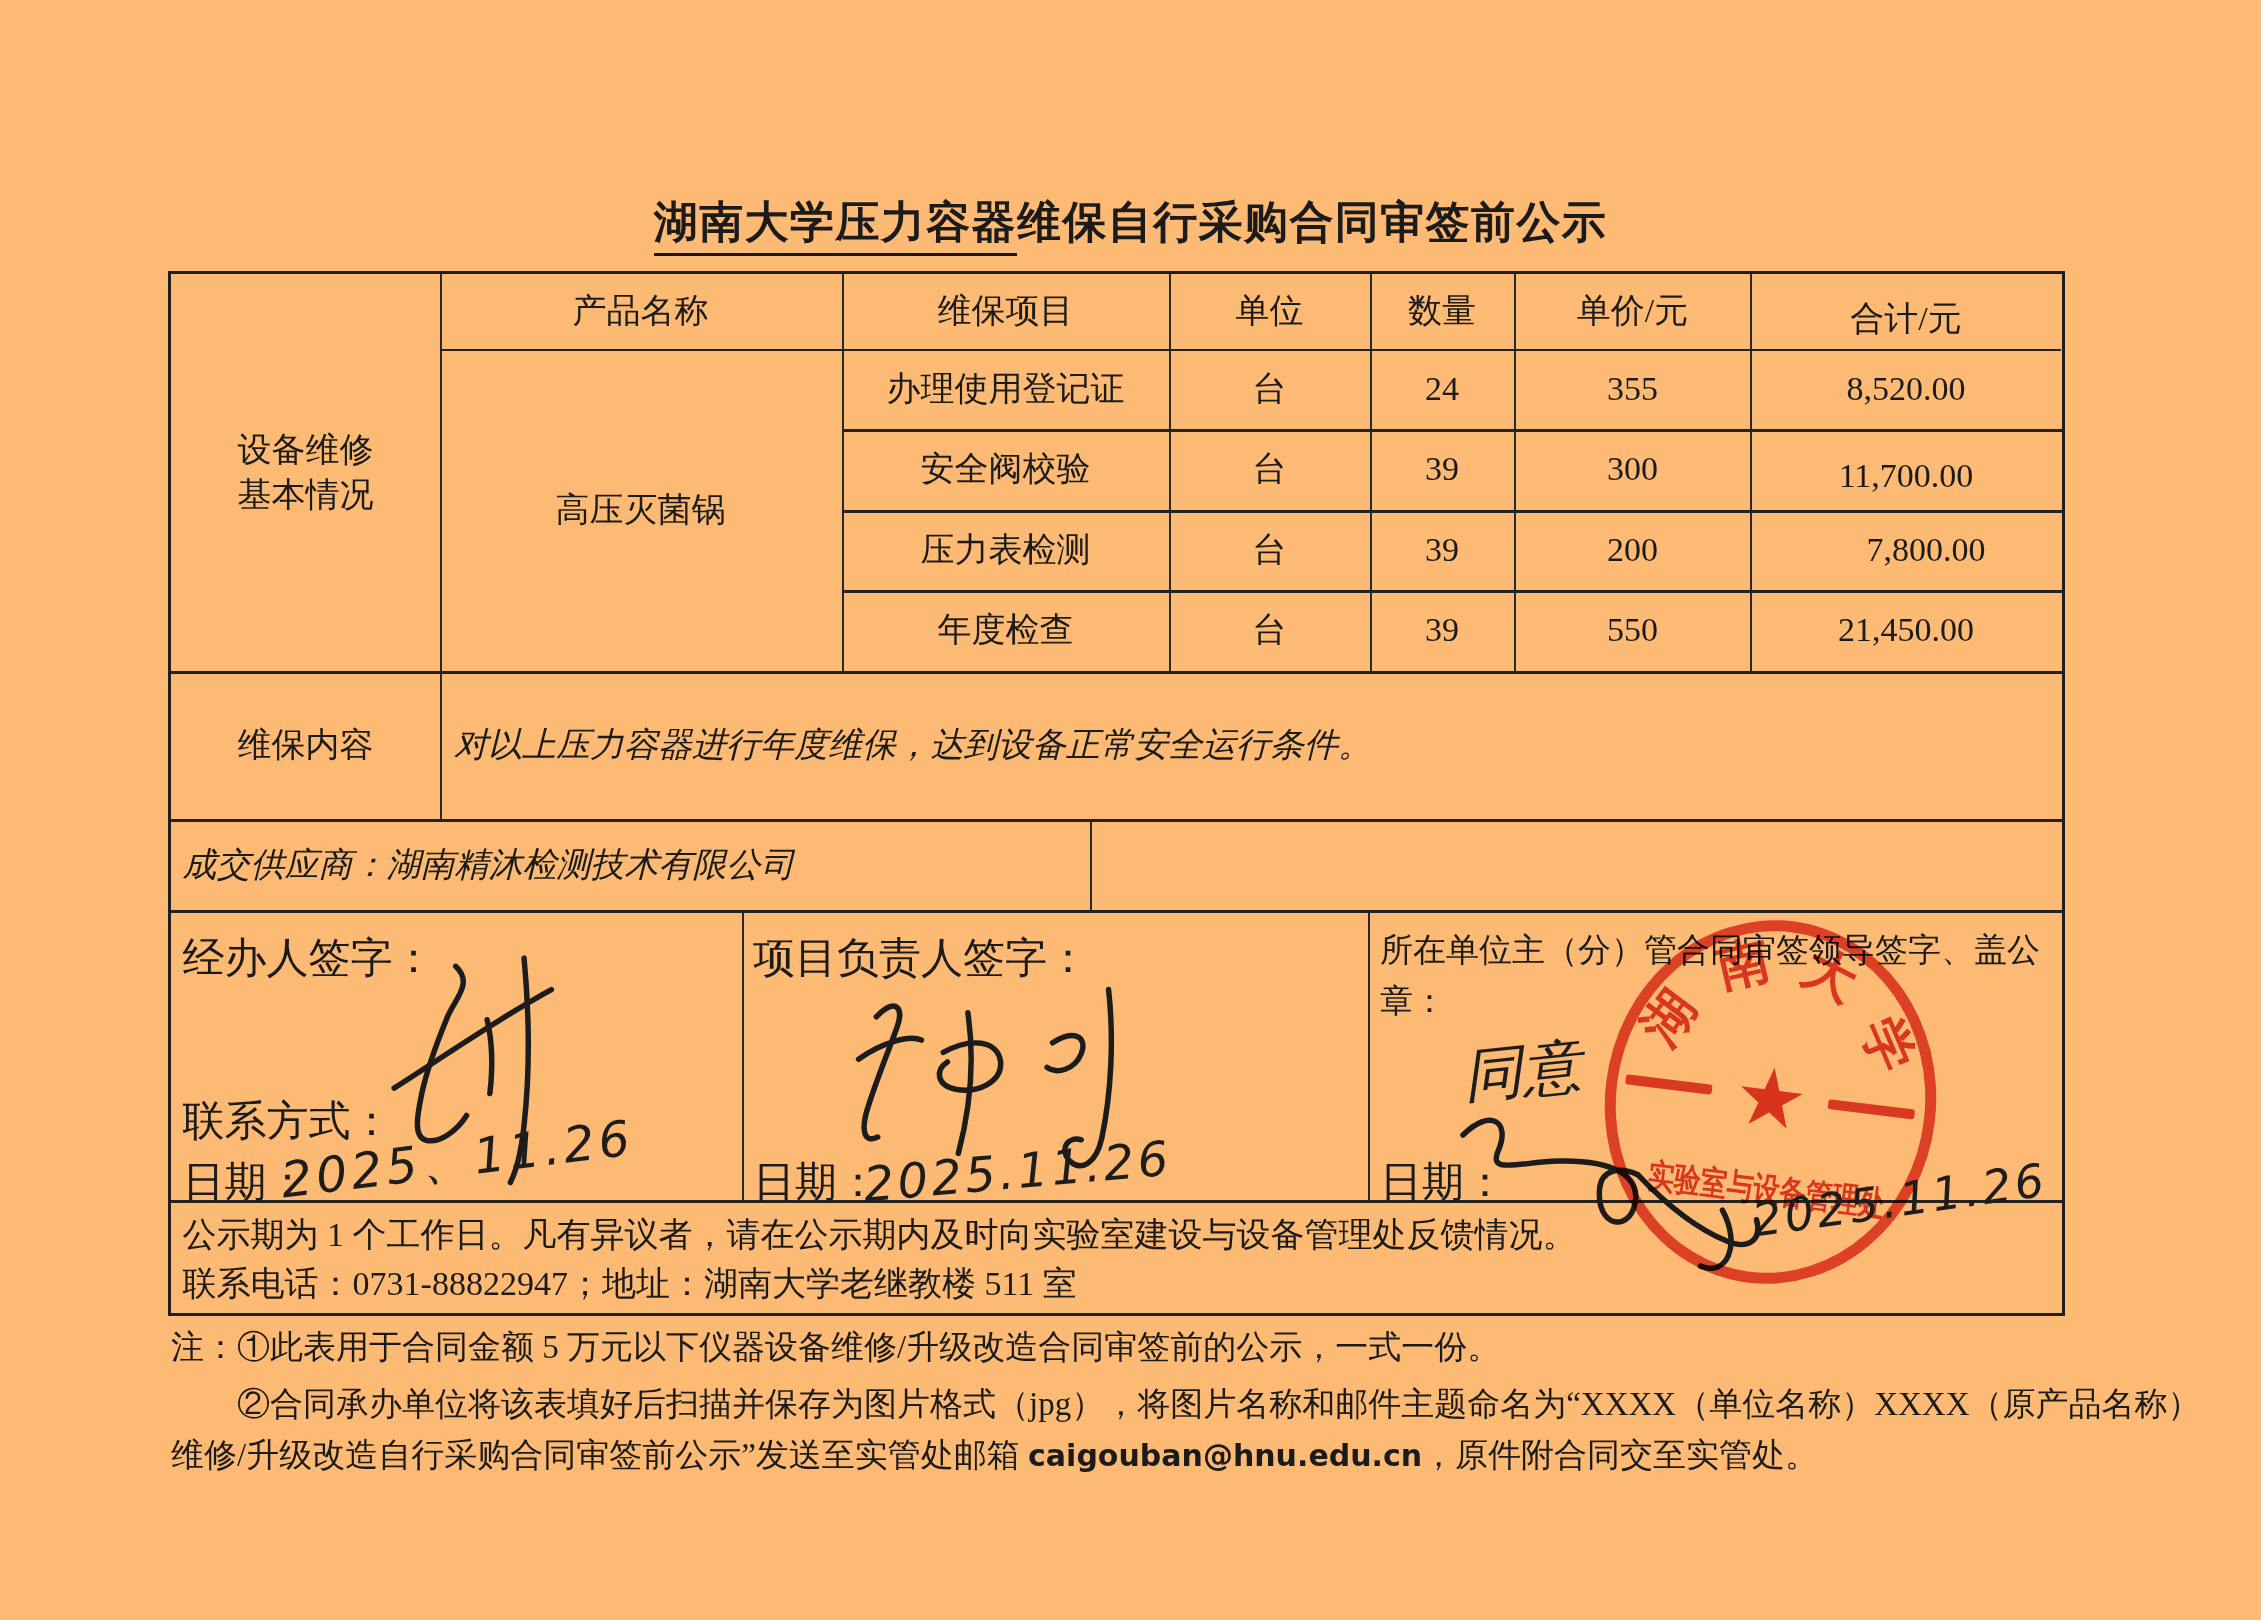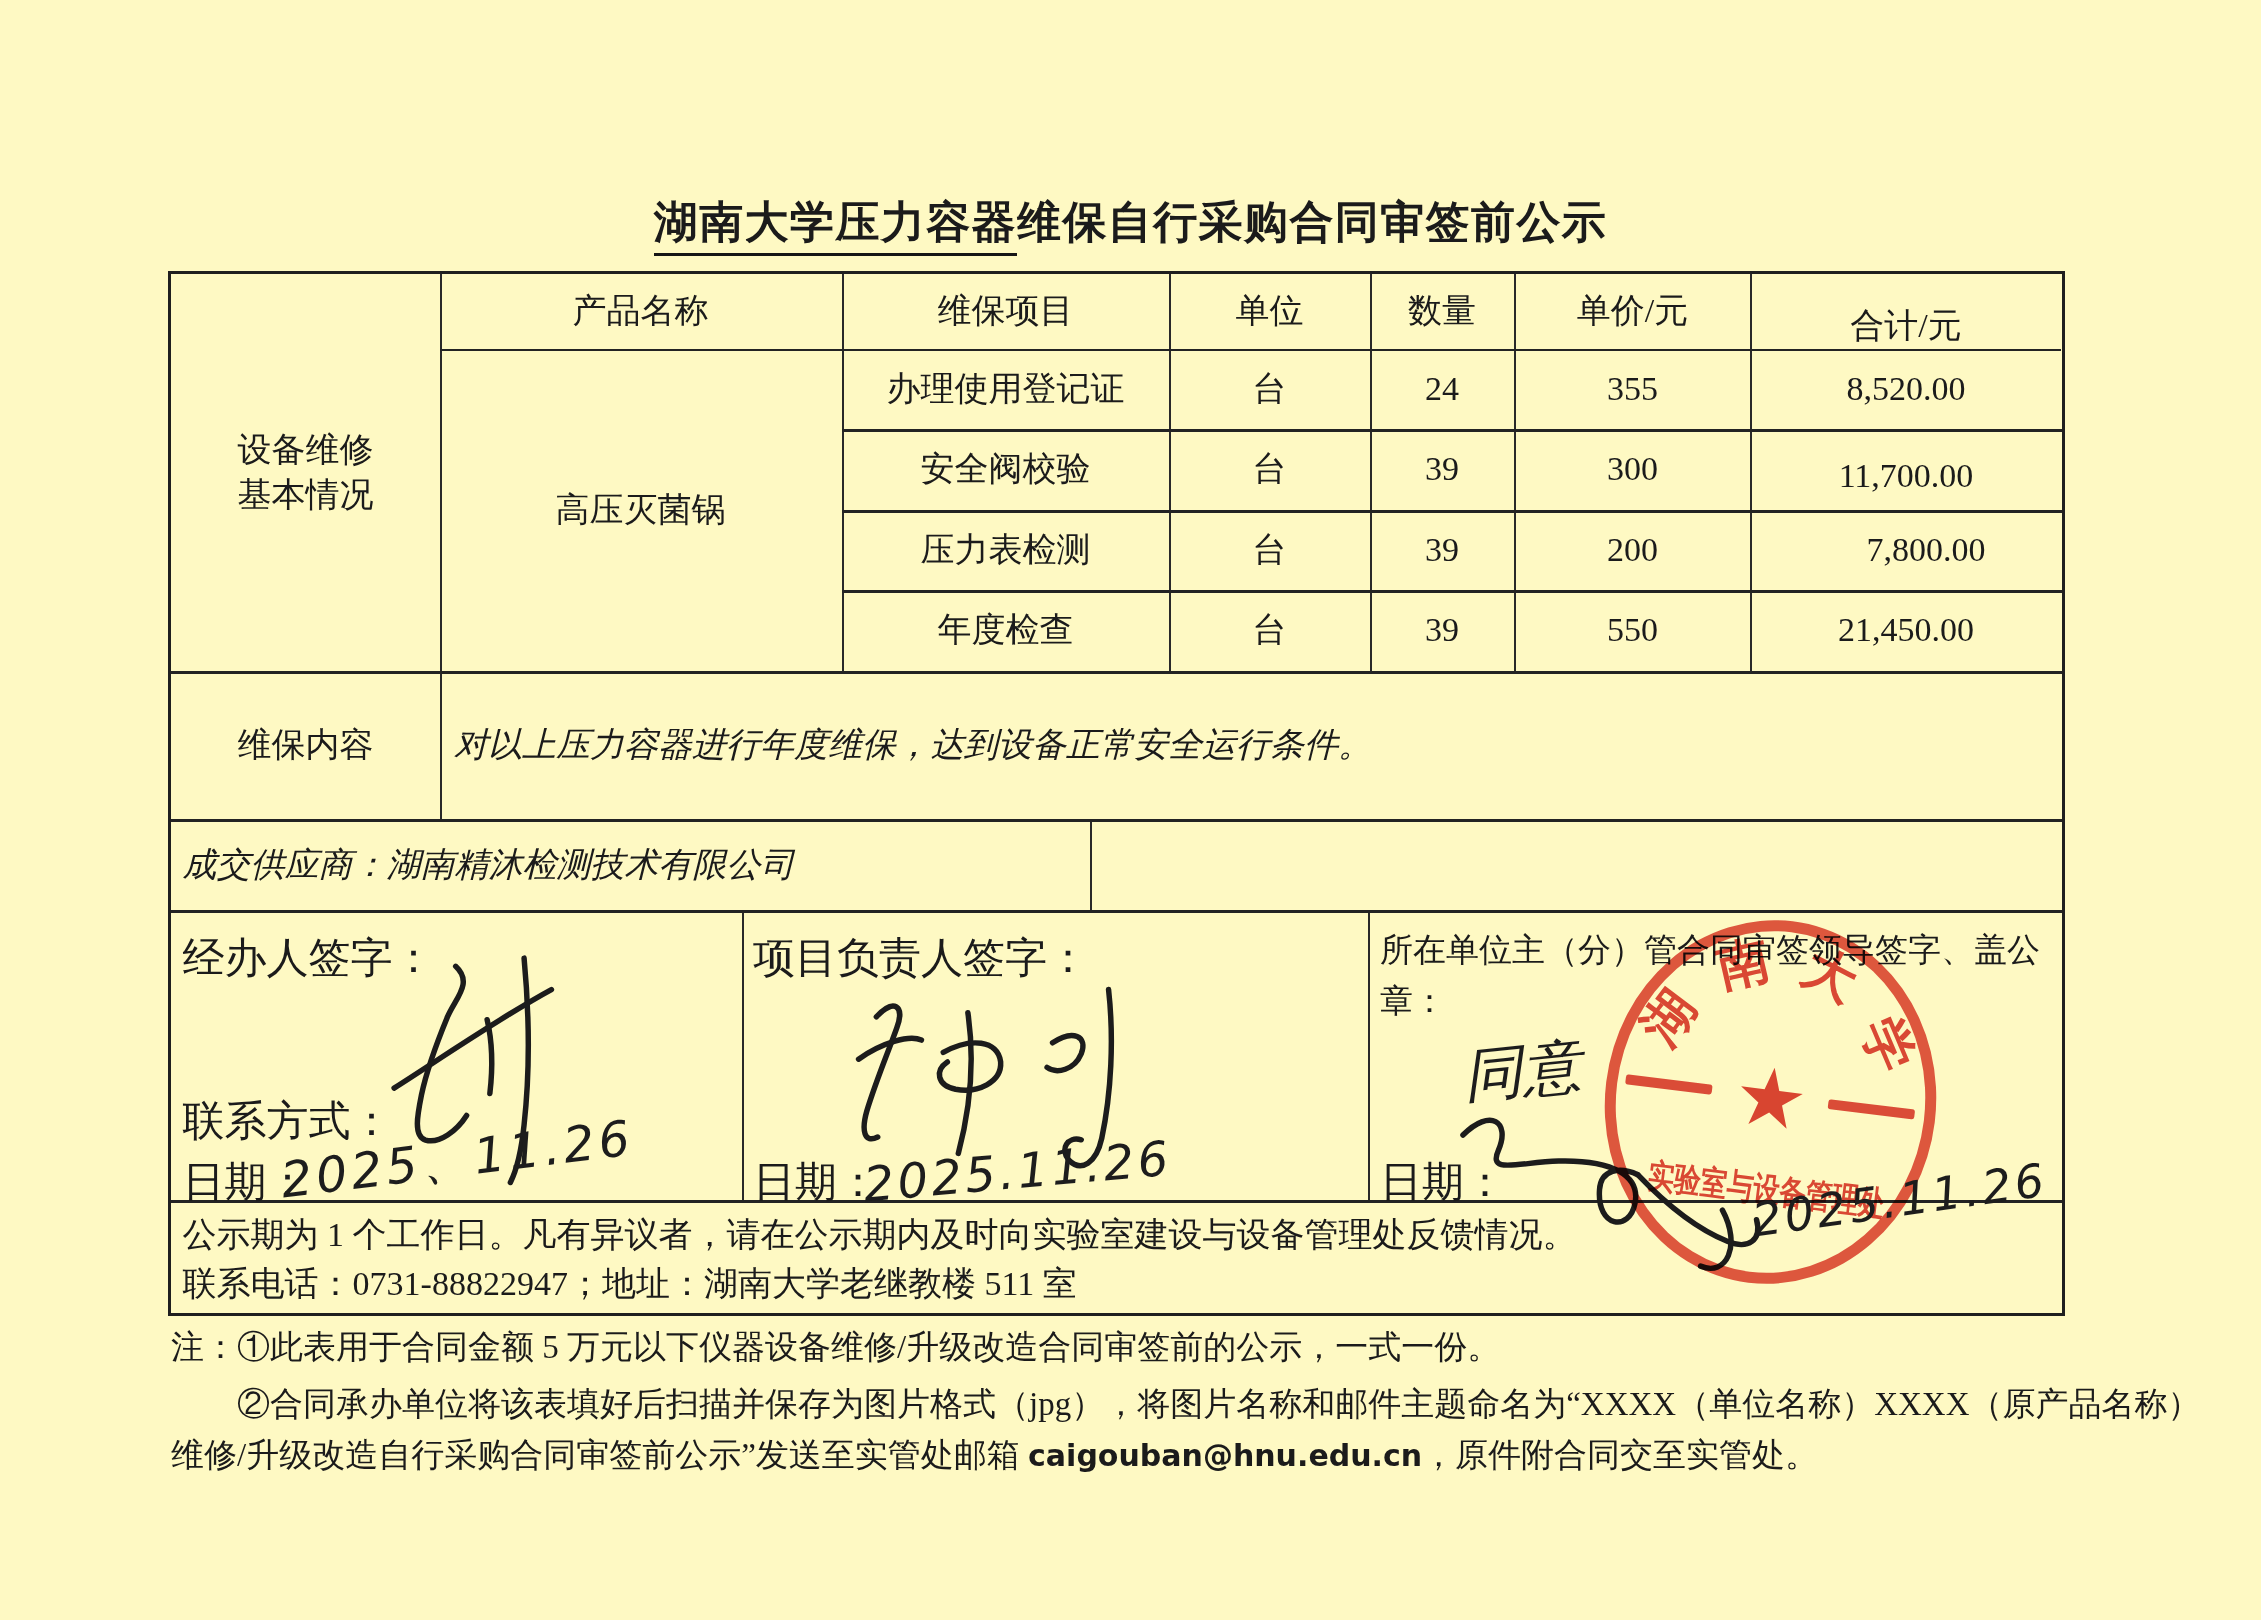--- a/index.html
+++ b/index.html
@@ -1,17 +1,17 @@
 <!DOCTYPE html>
 <html style="font-size:11px"><head>
 <meta charset="utf-8">
 <style>
   html,body{margin:0;padding:0;background:#e8e8e8;}
   .page{
-    position:relative; width:2261px; height:1620px; background:#fef9c3;
+    position:relative; width:2261px; height:1620px; background:#fdba74;
     font-family:"Liberation Serif","DejaVu Serif",serif; color:#1b1b1b; overflow:hidden;
   }
   
   .title{position:absolute; left:0; right:0; top:193px; text-align:center;
     font-size:44px; font-weight:bold; letter-spacing:1.4px; white-space:nowrap;}
   .title .u{border-bottom:3.4px solid #161616; padding-bottom:5.5px;}
   
   .tbl{position:absolute; left:168px; top:271px; width:1891px; height:1039px;
     border:3.4px solid #1f1f1f; box-sizing:content-box;}
   .vl{position:absolute; width:2.1px; background:#292929;}
@@ -78,21 +78,21 @@
     <div class="cell" style="left:0; top:0; width:269px; height:397px; flex-direction:column;">
       <span>设备维修</span>
       <span>基本情况</span>
     </div>
 
     <div class="cell" style="left:269px;  top:0; width:401px; height:75px;">产品名称</div>
     <div class="cell" style="left:671px;  top:0; width:327px; height:75px;">维保项目</div>
     <div class="cell" style="left:998px; top:0; width:201px; height:75px;">单位</div>
     <div class="cell" style="left:1199px; top:0; width:144px; height:75px;">数量</div>
     <div class="cell" style="left:1343px; top:0; width:237px; height:75px;">单价/元</div>
-    <div class="cell" style="left:1579px; top:15px; width:312px; height:75px;">合计/元</div>
+    <div class="cell" style="left:1579px; top:8px; width:312px; height:75px;">合计/元</div>
 
     <div class="cell" style="left:269px; top:75px; width:401px; height:323px;">高压灭菌锅</div>
 
     <div class="cell" style="left:671px;  top:75px; width:327px; height:81px;">办理使用登记证</div>
     <div class="cell" style="left:998px; top:75px; width:201px; height:81px;">台</div>
     <div class="cell" style="left:1199px; top:75px; width:144px; height:81px;">24</div>
     <div class="cell" style="left:1343px; top:75px; width:237px; height:81px;">355</div>
     <div class="cell" style="left:1579px; top:75px; width:312px; height:81px;">8,520.00</div>
 
     <div class="cell" style="left:671px;  top:155px; width:327px; height:81px;">安全阀校验</div>

